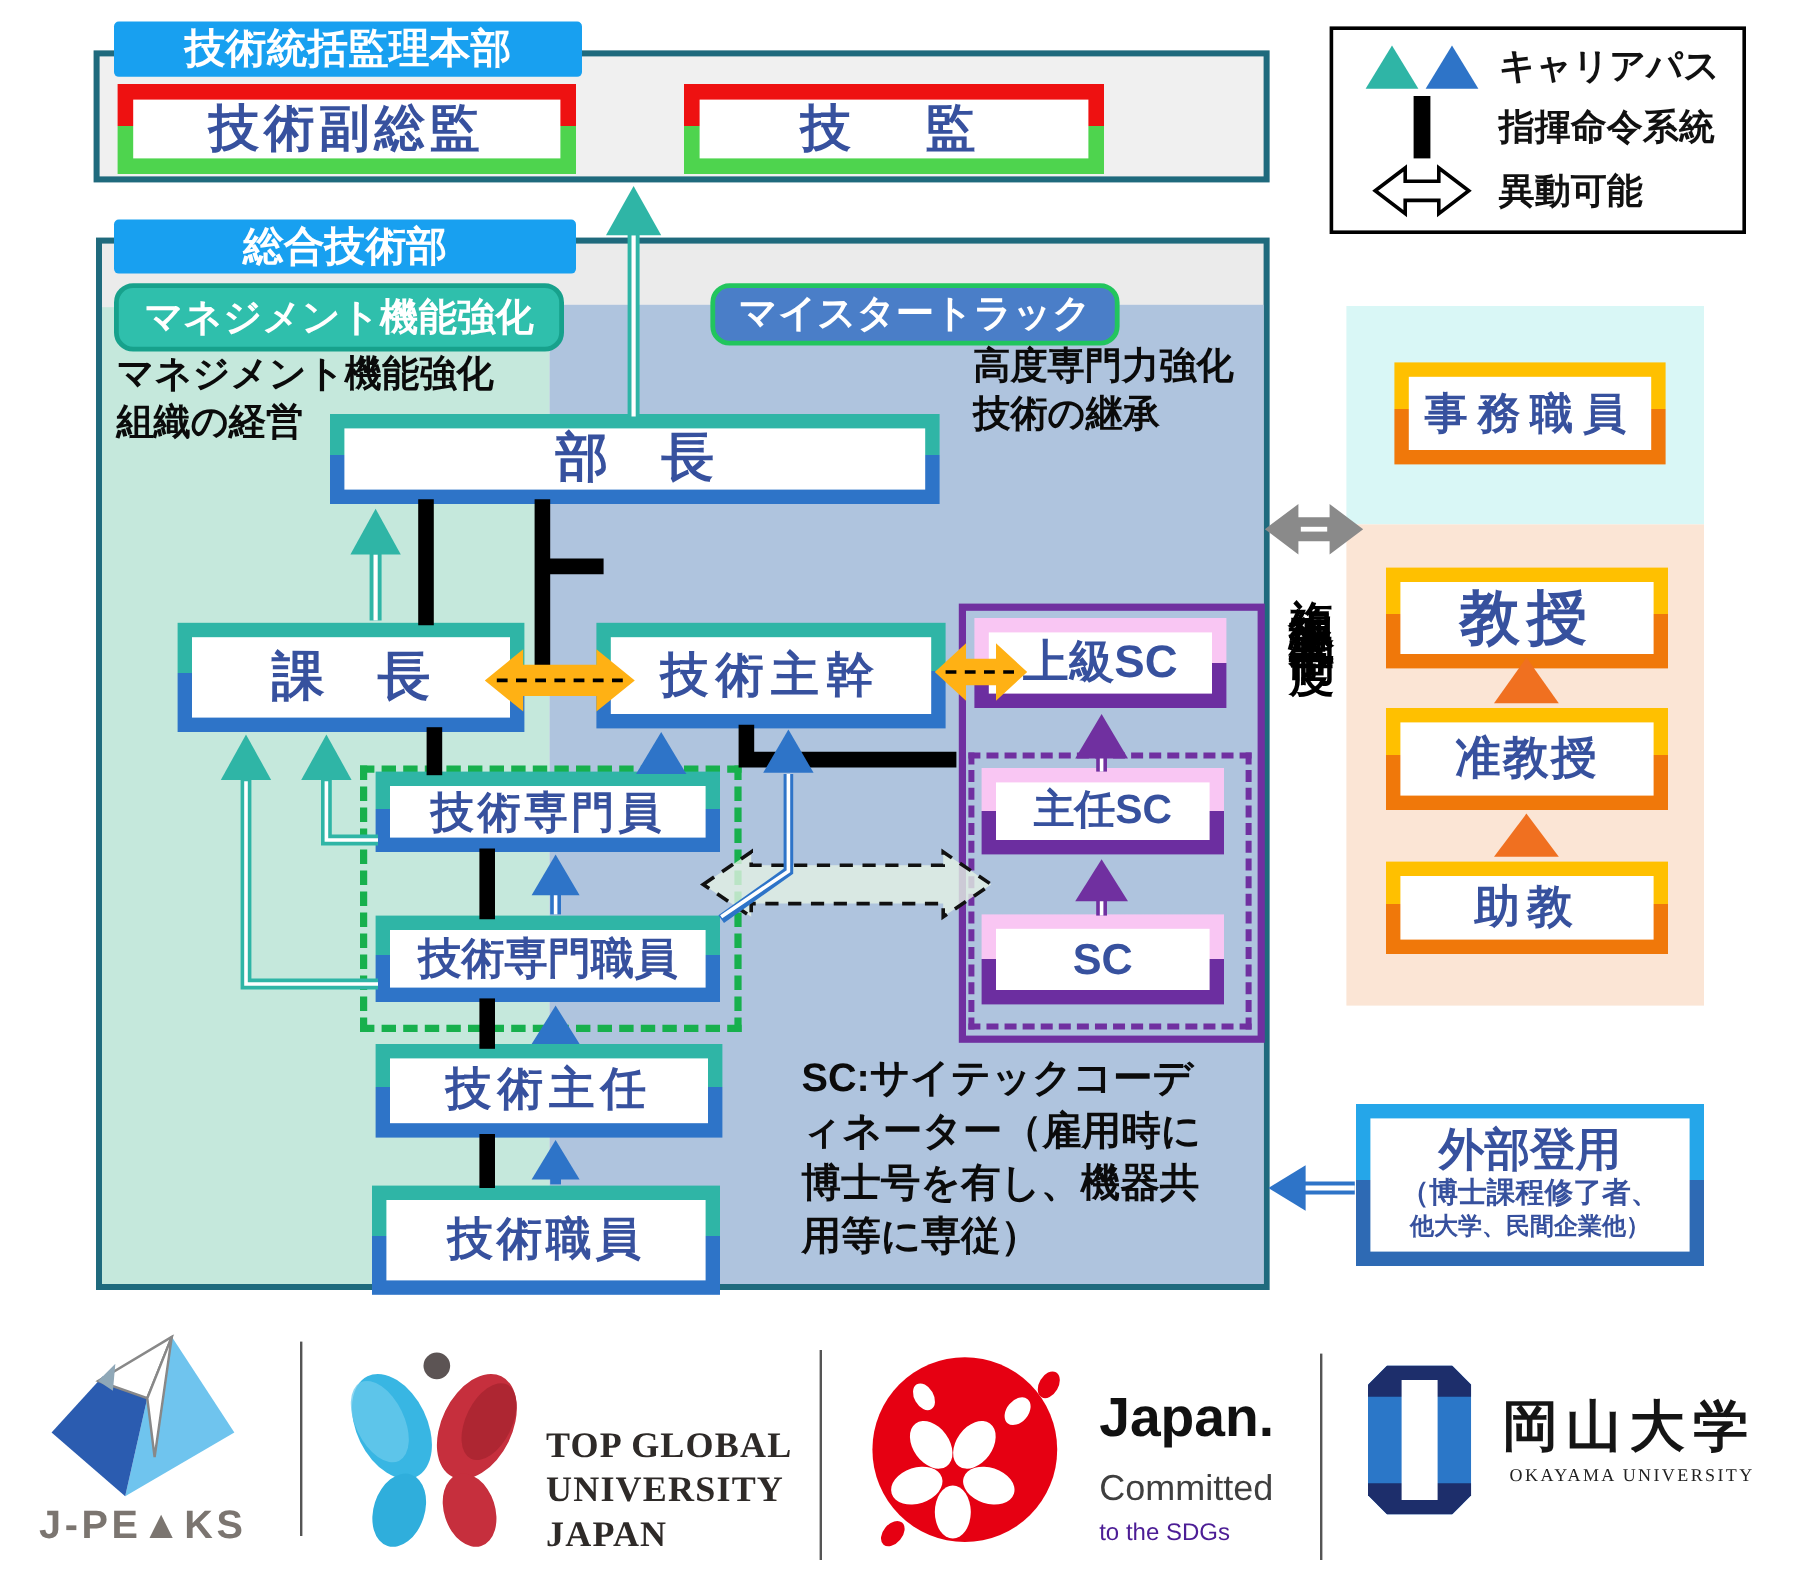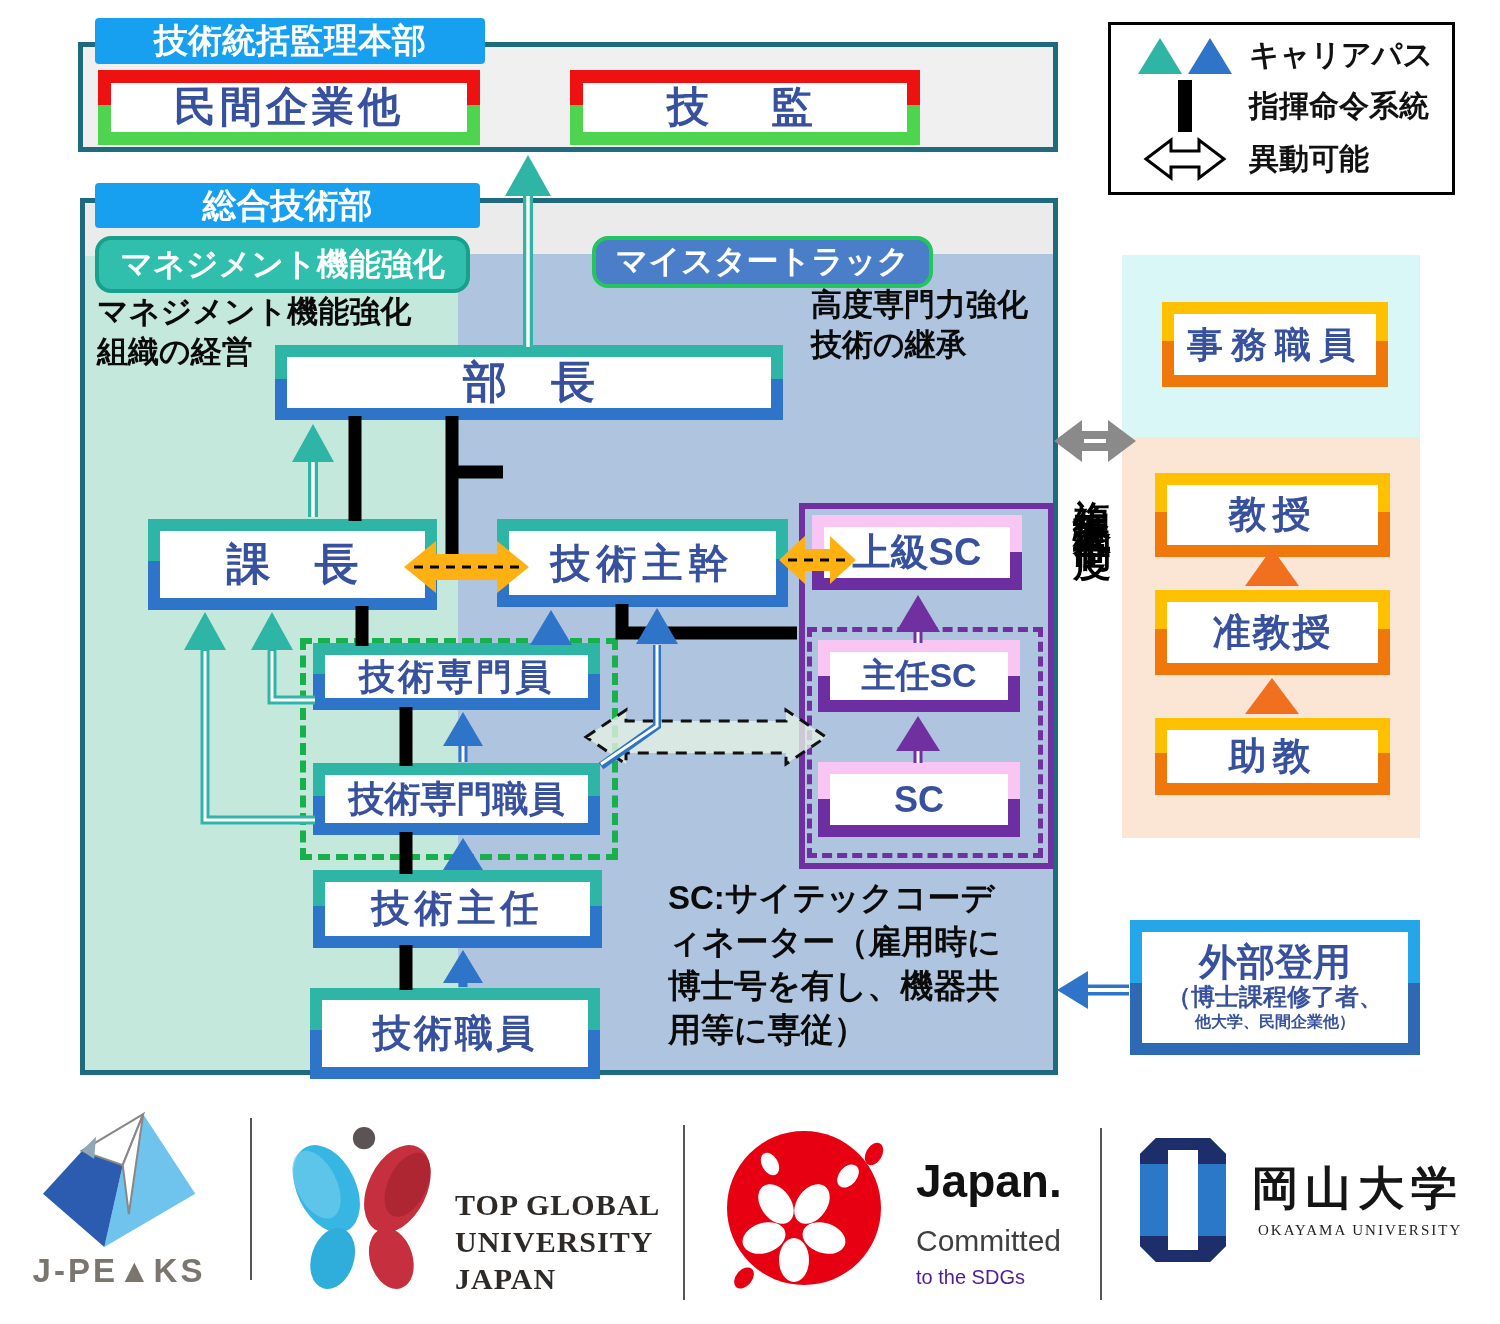--- a/index.html
+++ b/index.html
@@ -50,21 +50,21 @@
 
 <div id="canvas">
 
   <div class="frame" style="left:78px;top:42px;width:980px;height:110px;background:#F0F0F0;z-index:4;"></div>
   <div class="blue-tag" style="left:95px;top:18px;width:390px;height:46px;">
       <span>技術統括監理本部</span>
     </div>
 
   <div class="obox c-redgreen" style="left:98px;top:70px;width:382px;height:75px;padding:13px;">
     <div class="in" style="font-size:42px;letter-spacing:4px;">
-        <span>民間企業他</span>
+        <span>技術副総監</span>
       </div>
   </div>
   <div class="obox c-redgreen" style="left:570px;top:70px;width:350px;height:75px;padding:13px;">
     <div class="in" style="font-size:42px;letter-spacing:10px;">
         <span>技　監</span>
       </div>
   </div>
 
   <div class="legend" style="left:1108px;top:22px;width:347px;height:173px;">
     <div class="legend-row">
@@ -178,42 +178,42 @@
 
   <div class="panel" style="left:1122px;top:255px;width:298px;height:182px;background:#D9F7F6;z-index:1;"></div>
   <div class="panel" style="left:1122px;top:437px;width:298px;height:401px;background:#FBE5D5;z-index:1;"></div>
 
   <div class="obox c-yelloworange" style="left:1162px;top:302px;width:226px;height:85px;">
     <div class="in" style="font-size:36px;letter-spacing:8px;">
         <span>事務職員</span>
       </div>
   </div>
   <div class="obox c-yelloworange" style="left:1155px;top:473px;width:235px;height:84px;">
-    <div class="in" style="font-size:38px;letter-spacing:6px;">
+    <div class="in" style="font-size:50px;letter-spacing:6px;">
         <span>教授</span>
       </div>
   </div>
   <div class="obox c-yelloworange" style="left:1155px;top:590px;width:235px;height:85px;">
     <div class="in" style="font-size:38px;letter-spacing:2px;">
         <span>准教授</span>
       </div>
   </div>
   <div class="obox c-yelloworange" style="left:1155px;top:718px;width:235px;height:77px;">
     <div class="in" style="font-size:38px;letter-spacing:6px;">
         <span>助教</span>
       </div>
   </div>
 
   <div class="vtext" style="left:1066px;top:468px;">複線型人事制度</div>
 
   <div class="obox c-bluelight" style="left:1130px;top:920px;width:290px;height:135px;">
     <div class="in">
       <div style="font-size:38px;">外部登用</div>
       <div style="font-size:24px;line-height:1.25;">（博士課程修了者、</div>
-      <div style="font-size:16px;line-height:1.25;">他大学、民間企業他）</div>
+      <div style="font-size:20px;line-height:1.25;">他大学、民間企業他）</div>
     </div>
   </div>
 
   <svg class="overlay" width="1500" height="1324" viewBox="0 0 1500 1324">
 
     <g stroke="#000" stroke-width="13" fill="none">
       <line x1="355" y1="416" x2="355" y2="521"></line>
       <line x1="452" y1="416" x2="452" y2="566"></line>
       <line x1="446" y1="472" x2="503" y2="472"></line>
       <line x1="446" y1="563" x2="499" y2="563"></line>

